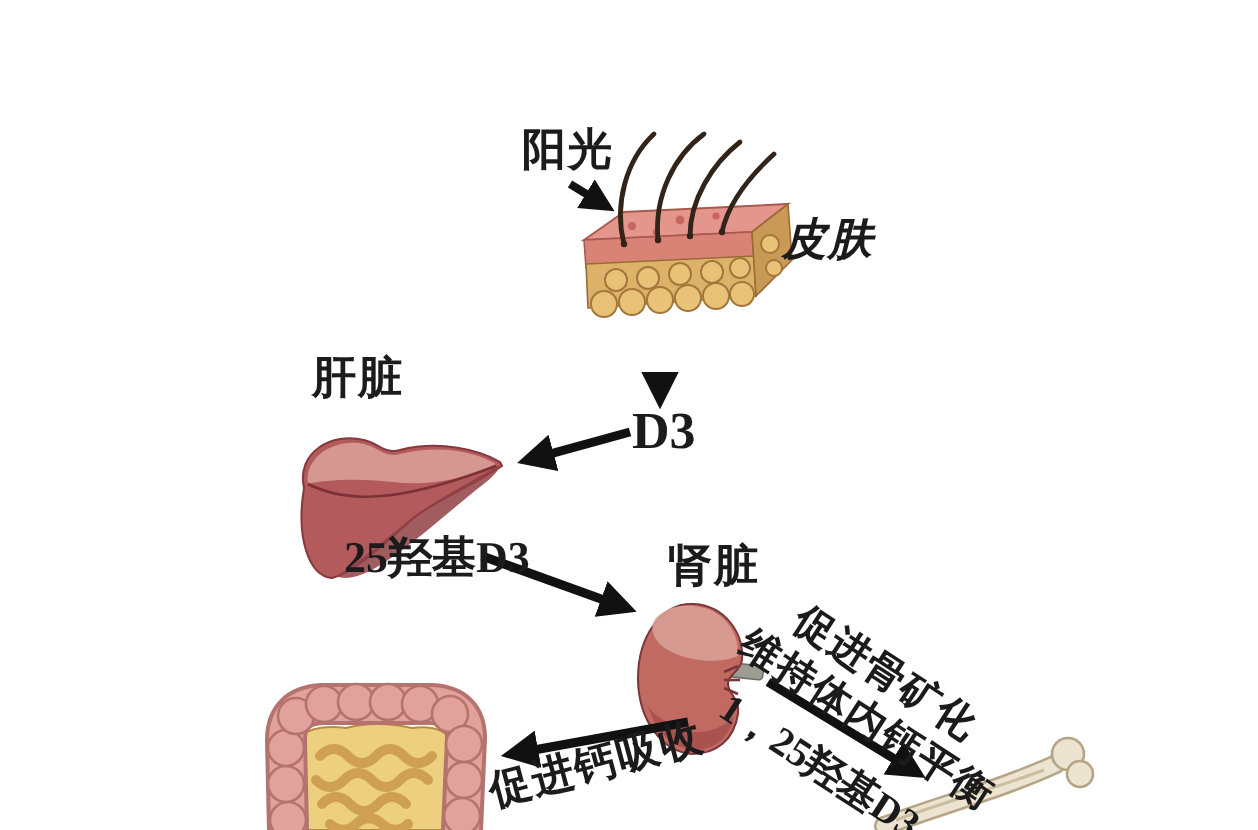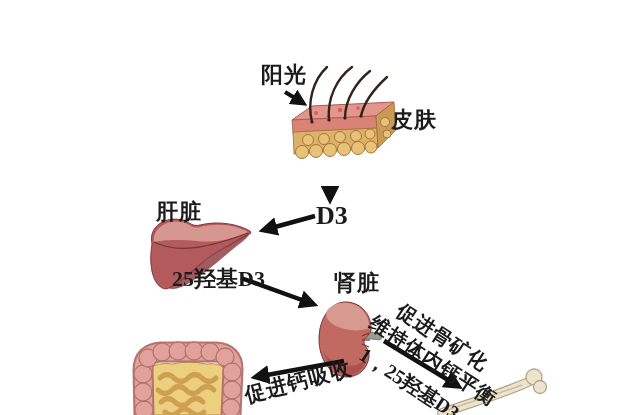--- a/index.html
+++ b/index.html
@@ -15,24 +15,24 @@
       radial-gradient(circle at 50% 50%, var(--sun-core) 0%, var(--sun-mid) 36%,
         #f6e globals 0,
         #f7e99f 55%, rgba(251,244,212,.55) 68%, rgba(255,255,255,0) 78%);
   }
   
   .lbl{
     position:absolute;color:var(--text);font-weight:bold;font-size:22px;
     white-space:nowrap;line-height:1.05;letter-spacing:1px;
   }
   .l-sunlight{left:261px;top:63px;}
-  .l-skin{left:391px;top:108px;}
+  .l-skin{left:391px;top:108px;font-style:italic;}
   .l-7dhc{left:269px;top:161px;font-size:21px;letter-spacing:0;}
   .l-d3{left:316px;top:202px;font-size:26px;letter-spacing:0;}
-  .l-liver{left:156px;top:200px;}
+  .l-liver{left:156px;top:177px;}
   .l-25ohd3{left:172px;top:255px;letter-spacing:0;margin-top:12px;}
   .l-kidney{left:334px;top:271px;}
   .rot{transform-origin:0 0;}
   .l-ca-abs{left:245px;top:385px;font-size:21px;transform:rotate(-15deg);transform-origin:0 50%;}
   .l-bone-min{left:404px;top:300px;font-size:20px;transform:rotate(33deg);}
   .l-ca-bal{left:377px;top:312px;font-size:20px;transform:rotate(33deg);}
   .l-125ohd3{left:367px;top:344px;font-size:20px;letter-spacing:0;transform:rotate(33deg);}
   
   .skin-svg{position:absolute;left:282px;top:60px;}
   .liver-svg{position:absolute;left:138px;top:210px;}

